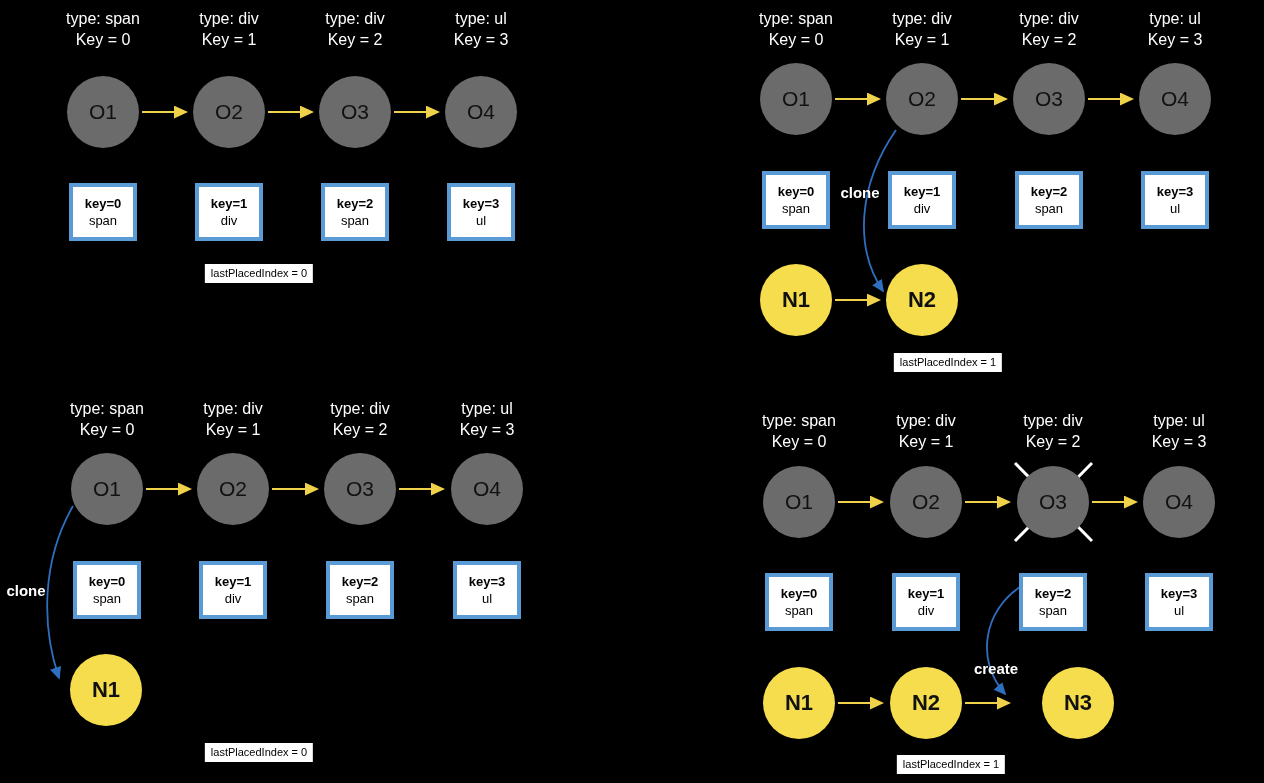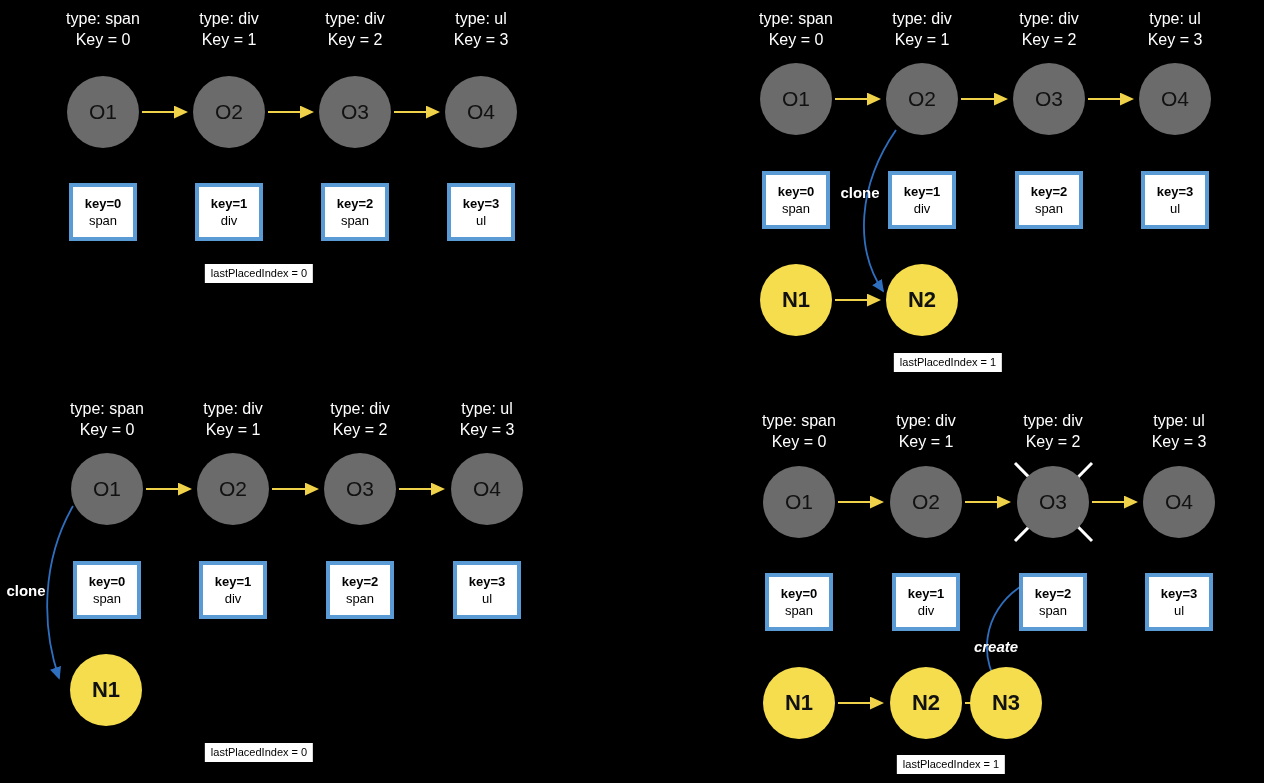--- a/index.html
+++ b/index.html
@@ -330,18 +330,18 @@
     <span class="l1">key=2</span>
     <span class="l2">span</span>
   </div>
   <div class="keybox" style="left:1179px; top:602px;">
     <span class="l1">key=3</span>
     <span class="l2">ul</span>
   </div>
 
   <div class="node new" style="left:799px; top:703px;">N1</div>
   <div class="node new" style="left:926px; top:703px;">N2</div>
-  <div class="node new" style="left:1006px; top:703px;">N3</div>
-
-  <div class="edge-label" style="left:996px; top:646px;font-style:italic;">create</div>
+  <div class="node new" style="left:1078px; top:703px;">N3</div>
+
+  <div class="edge-label" style="left:996px; top:668px;">create</div>
 
   <div class="lpi" style="left:951px; top:755px;">lastPlacedIndex = 1</div>
 </div>
 
 </body></html>

